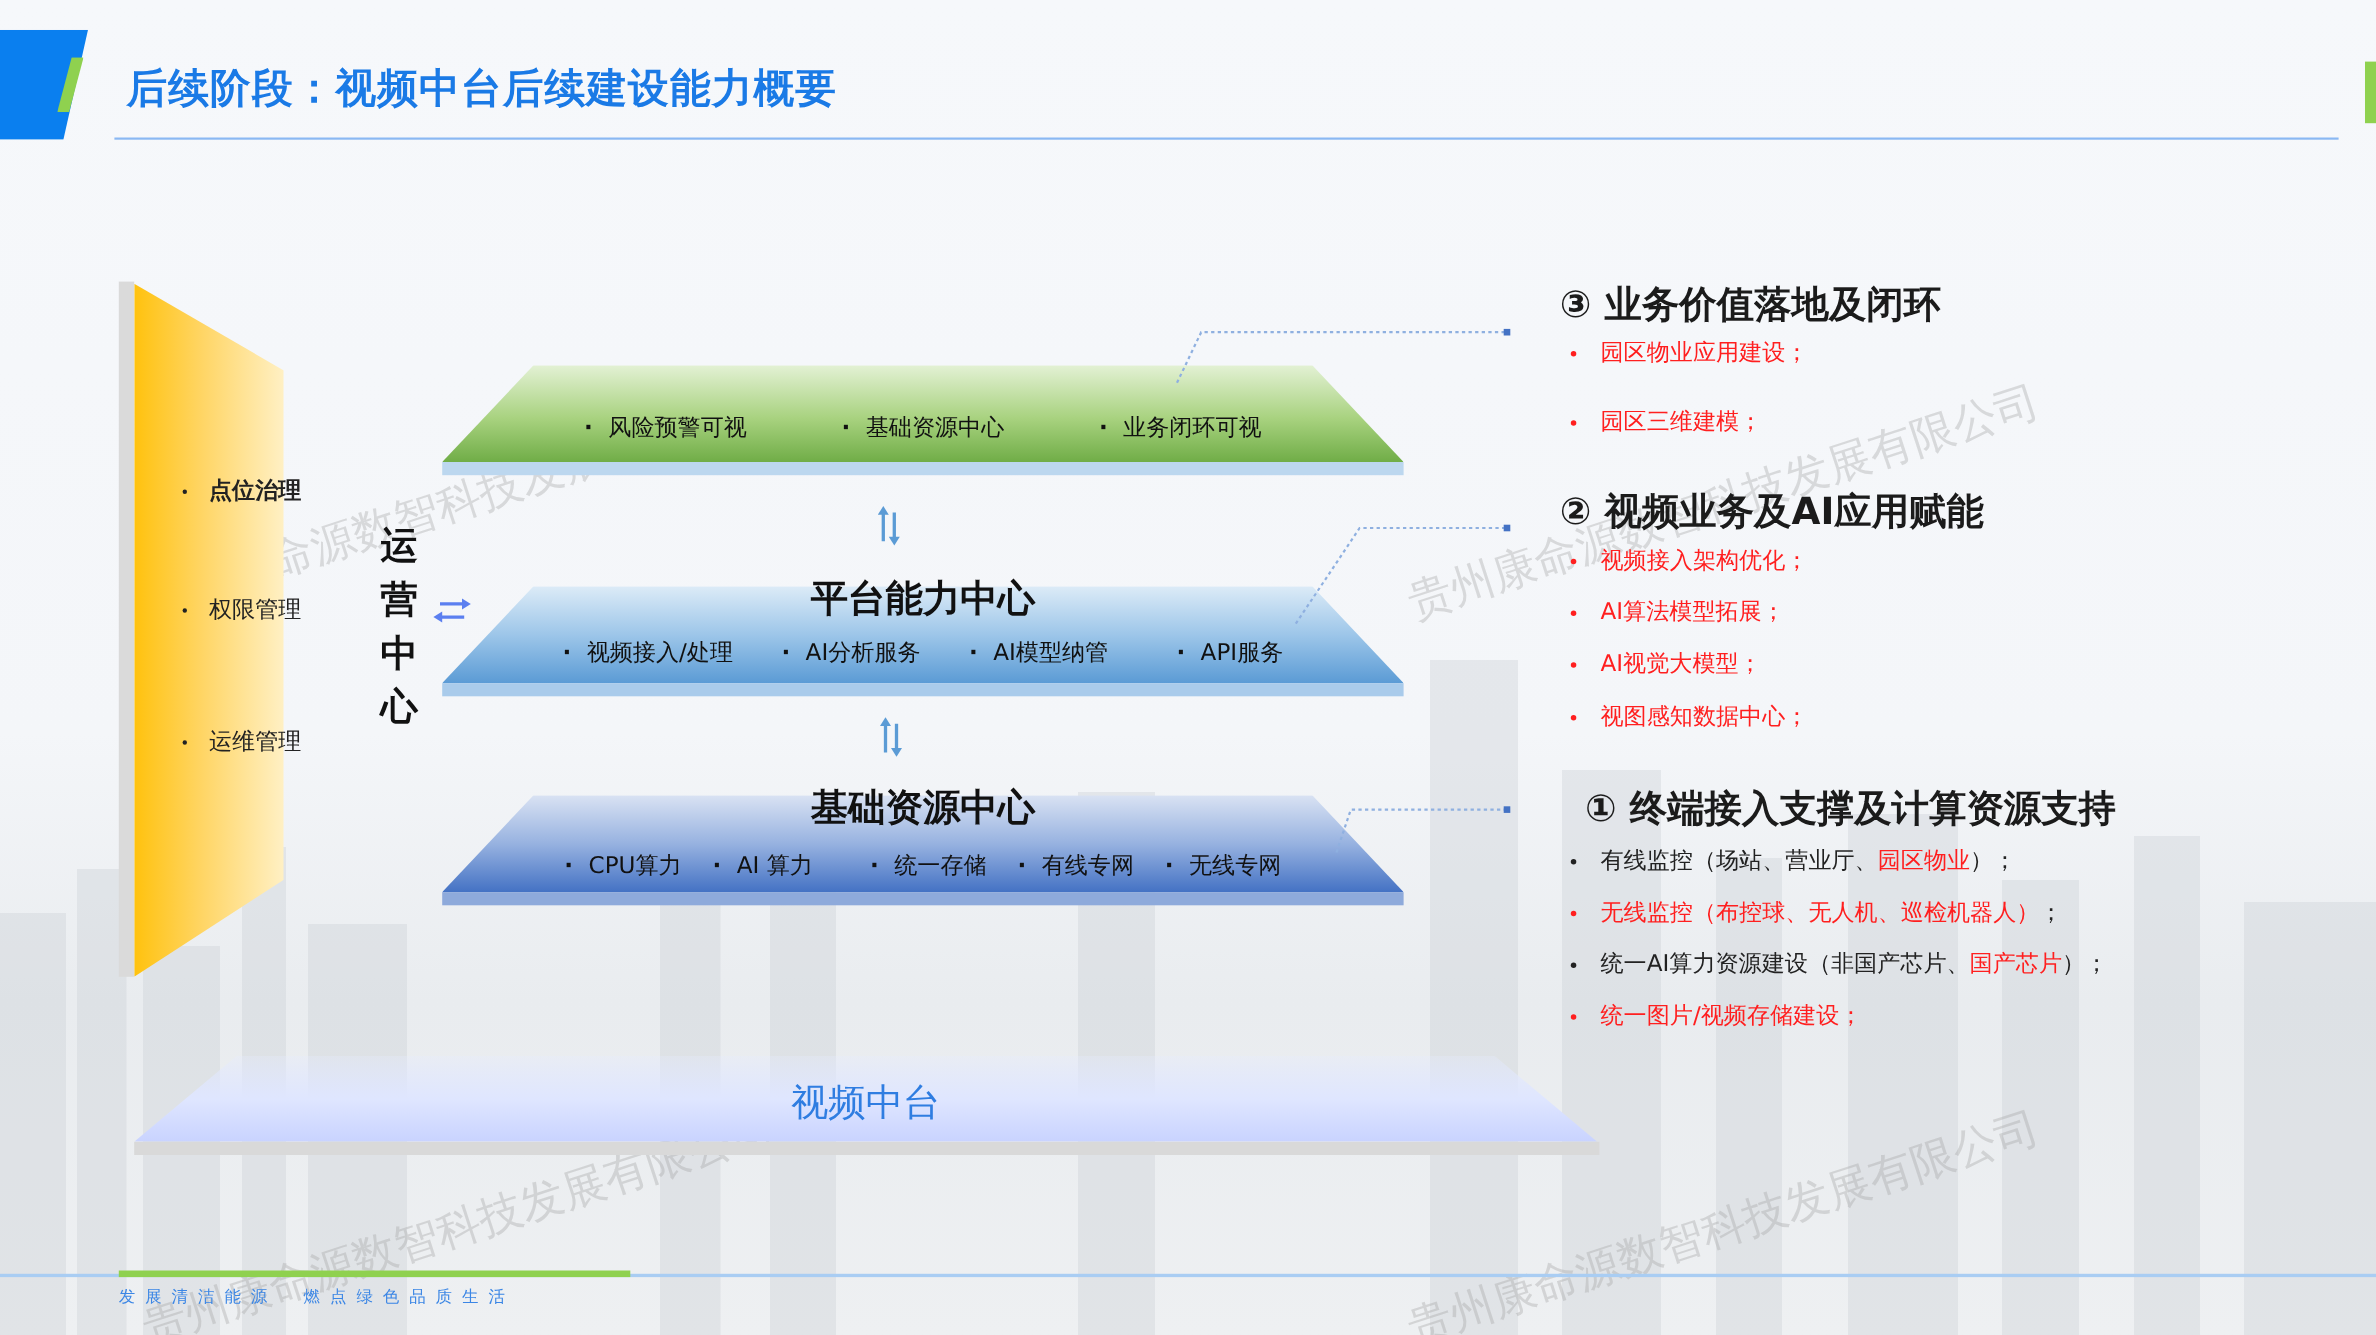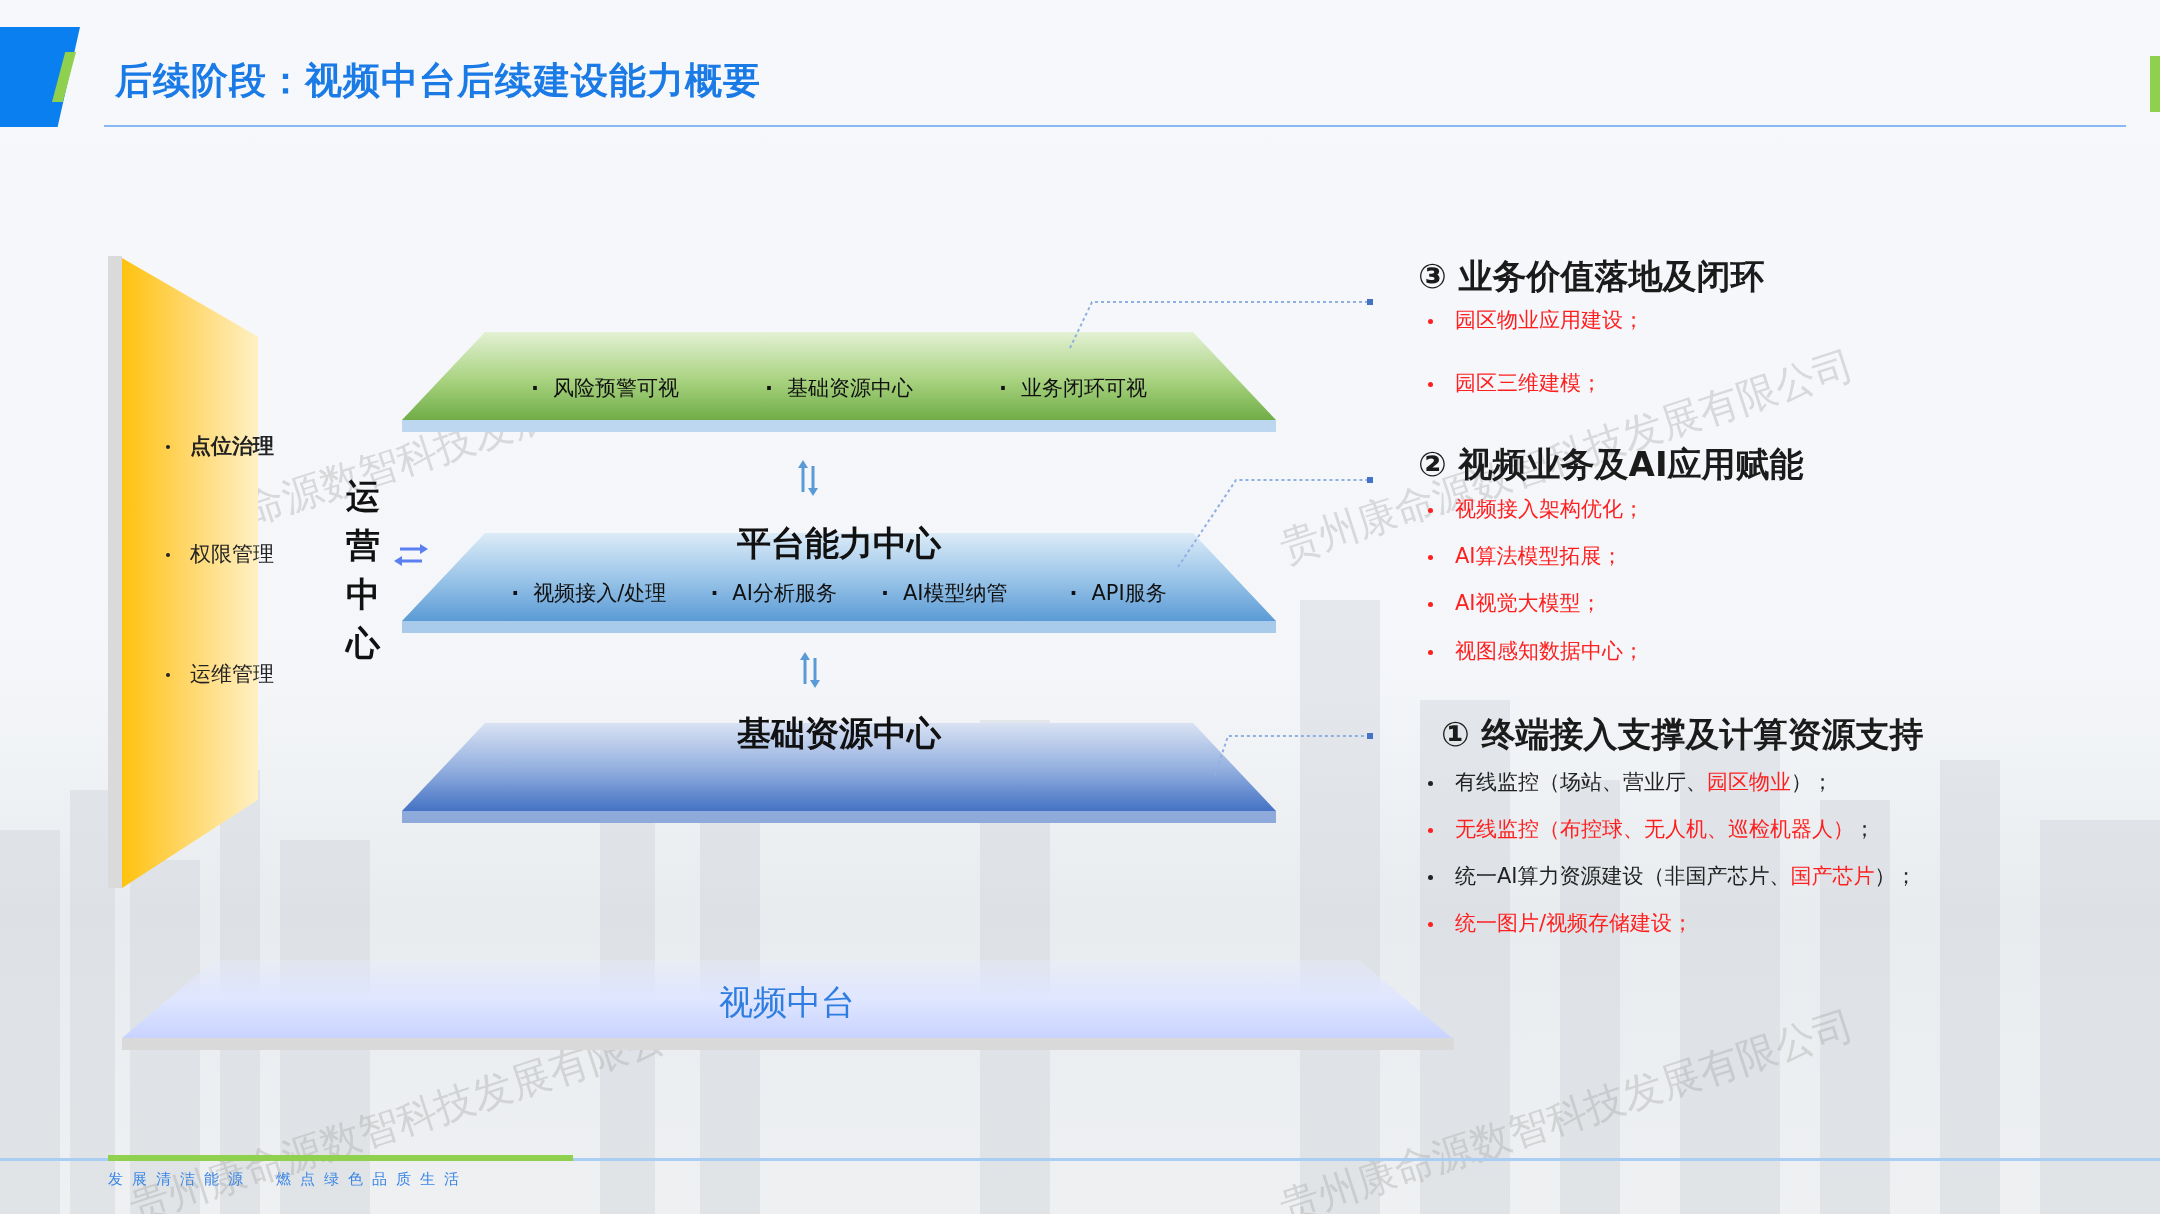--- a/index.html
+++ b/index.html
@@ -180,20 +180,27 @@
       <polygon points="10,2 5,10 15,10" stroke="none"></polygon>
     <line x1="20" y1="8" x2="20" y2="32"></line>
       <polygon points="20,38 15,30 25,30" stroke="none"></polygon>
   </g>
 </svg>
 
 <div class="layer" id="lay-dark">
   <div class="layer-top"></div>
   <div class="layer-band"></div>
   <div class="layer-title">基础资源中心</div>
+  <div class="layer-items">
+    <span class="it" style="padding:0 14px">CPU算力</span>
+    <span class="it" style="padding:0 14px 0 14px;margin-right:24px">AI 算力</span>
+    <span class="it" style="padding:0 14px">统一存储</span>
+    <span class="it" style="padding:0 14px">有线专网</span>
+    <span class="it" style="padding:0 14px">无线专网</span>
+  </div>
 </div>
 
 <div class="abs base-top"></div>
 <div class="abs base-band"></div>
 <div class="abs base-title">视频中台</div>
 
 <svg class="conn" viewBox="0 0 2160 1214">
   <g fill="none" stroke="#8fb0e0" stroke-width="2" stroke-dasharray="3 3">
     <polyline points="1070,348 1092,302 1370,302"></polyline>
     <polyline points="1178,567 1236,480 1370,480"></polyline>

